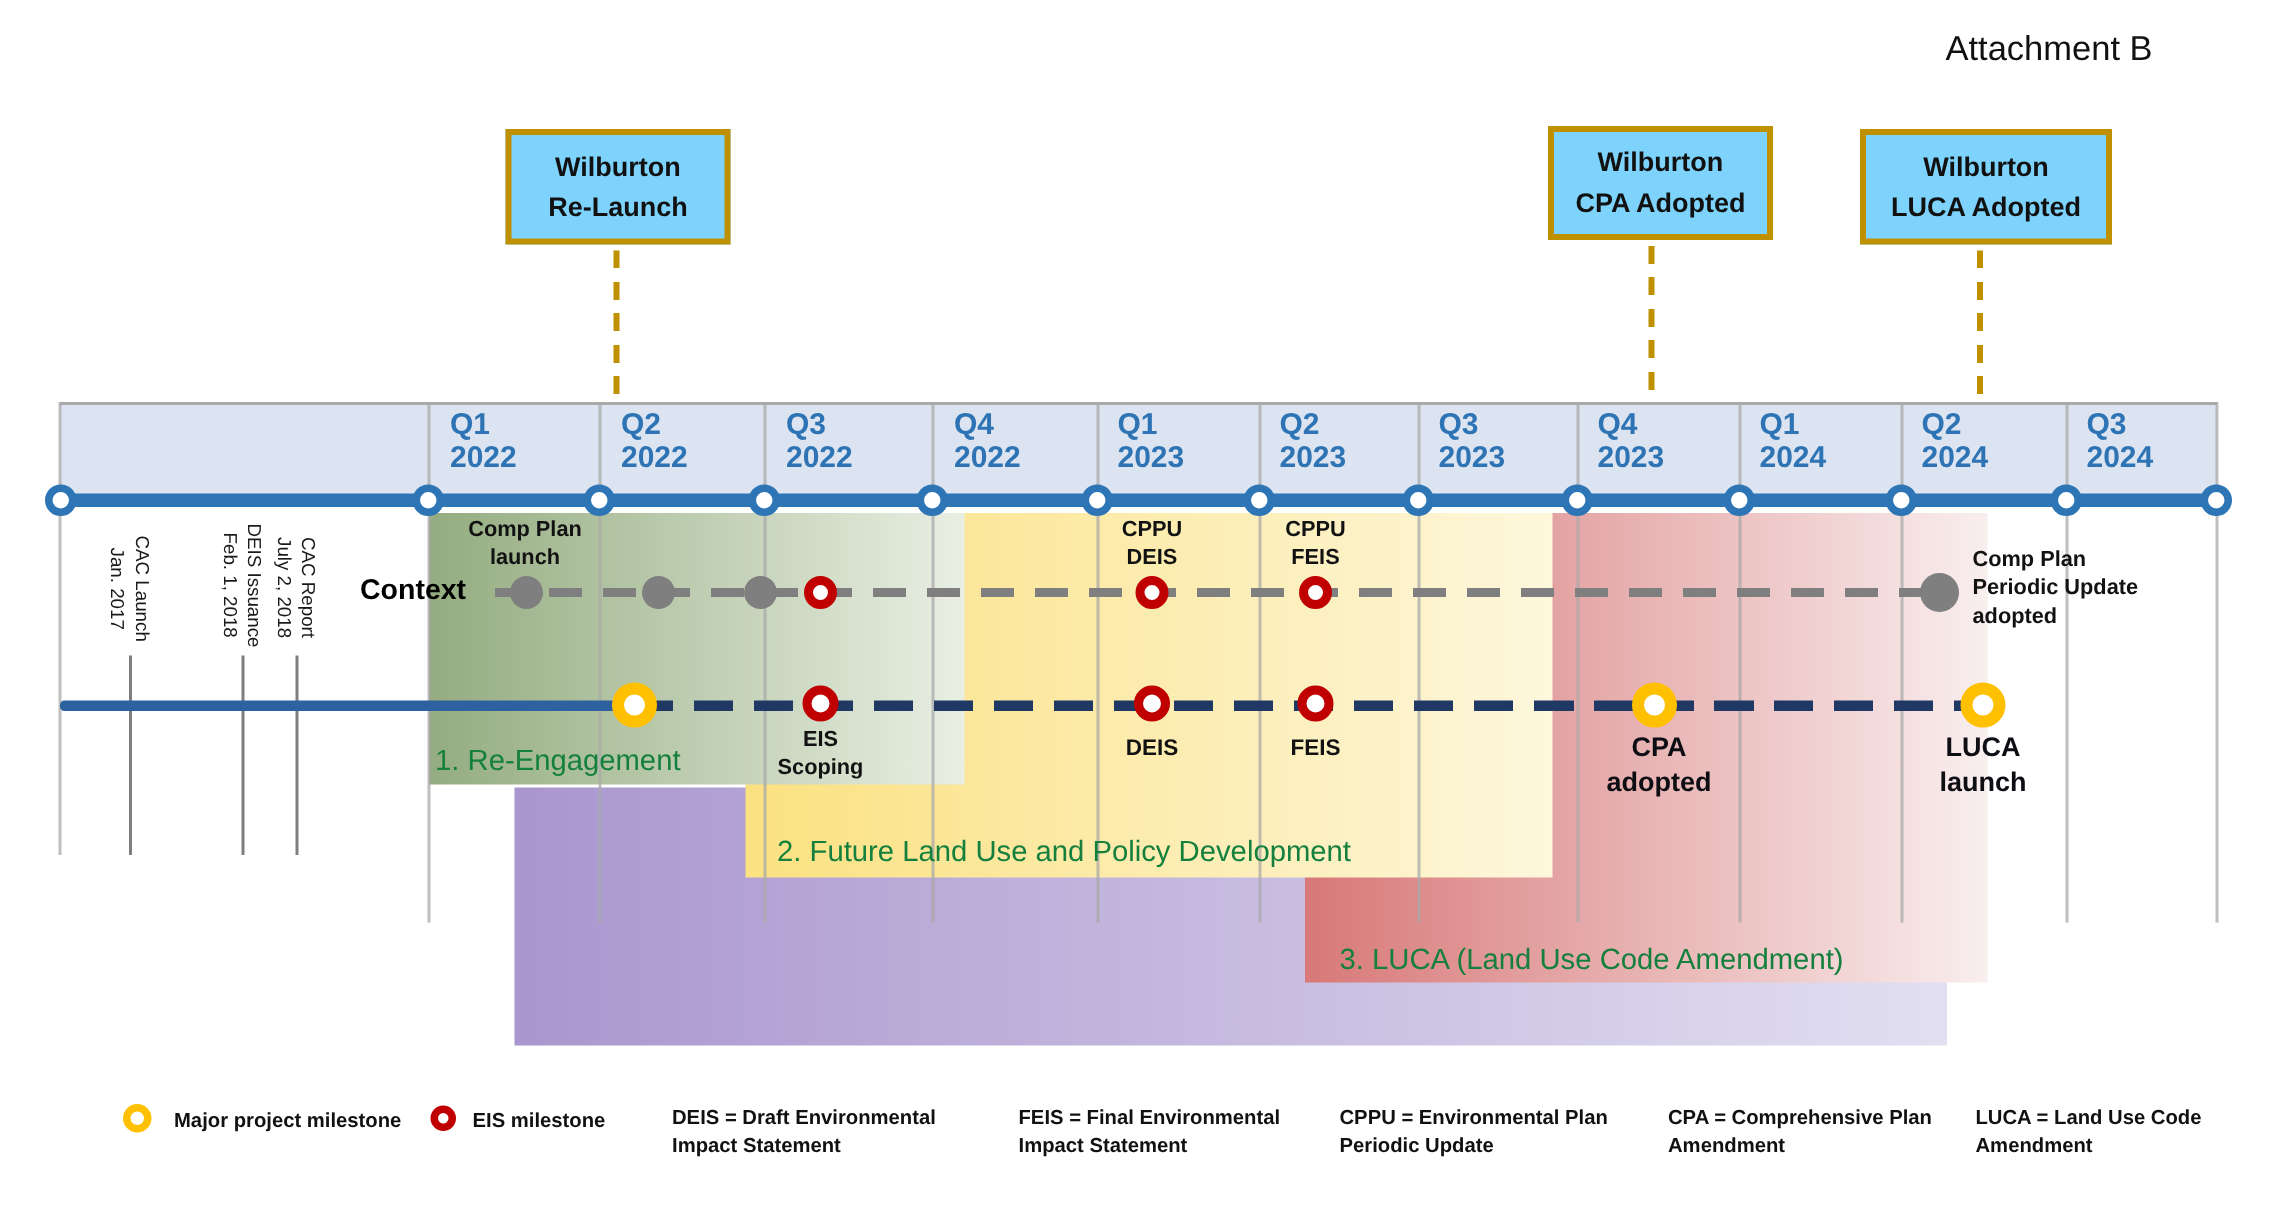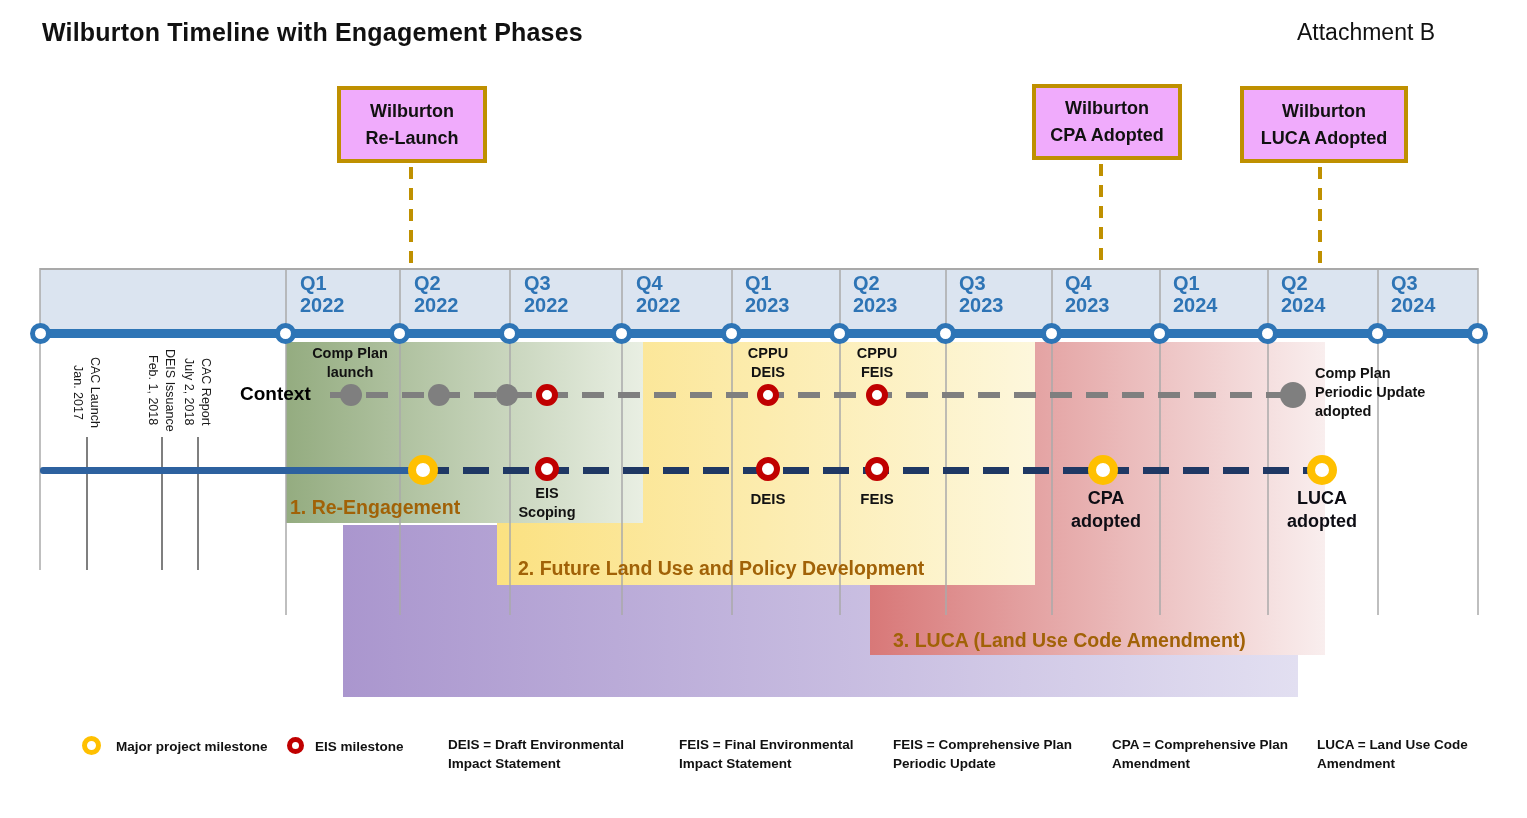--- a/index.html
+++ b/index.html
@@ -3,30 +3,30 @@
 <meta charset="utf-8">
 <style>
   html,body{margin:0;padding:0;background:#fff;}
   .canvas{position:relative;width:1527px;height:818px;background:#fff;overflow:hidden;
           font-family:"Liberation Sans",sans-serif;color:#111;}
   .abs{position:absolute;}
   .pre{white-space:pre-line;}
   .page-title{font-size:25px;font-weight:bold;letter-spacing:.2px;}
   .attachment{font-size:23px;}
   
-  .callout{border:4px solid #bf9000;background:#f0abfc;display:flex;align-items:center;justify-content:center;
+  .callout{border:4px solid #bf9000;background:#7dd3fc;display:flex;align-items:center;justify-content:center;
            text-align:center;font-weight:bold;font-size:18px;line-height:1.5;}
   .gold-dash{width:4px;background:repeating-linear-gradient(180deg,#bf9000 0 12px,transparent 12px 21px);}
   
   .band{position:absolute;}
   .band-green{background:linear-gradient(to right,#94ac80,#e9efe3);}
   .band-yellow{background:linear-gradient(to right,#fbe181,#fdf7dc);}
   .band-red{background:linear-gradient(to right,#d87878,#f9eeee);}
   .band-purple{background:linear-gradient(to right,#aa96ce,#e2dff1);}
-  .phase-label{font-weight:bold;font-size:19.5px;color:#a16207;white-space:nowrap;}
+  .phase-label{font-weight:normal;font-size:19.5px;color:#15803d;white-space:nowrap;}
   
   .vgrid{width:2px;background:#a9a9a9;opacity:.75;}
   .evline{width:2px;background:#7f7f7f;}
   
   .header-band{background:#dbe4f0;border-top:2px solid #a9a9a9;}
   .hcell{color:#2e74b5;font-weight:bold;font-size:20px;line-height:1.12;white-space:pre-line;}
   .blue-bar{height:9px;background:#2e75b6;border-radius:4px;}
   .tl-node{width:11px;height:11px;border:5px solid #2e75b6;background:#fff;border-radius:50%;}
   
   .vlabel{writing-mode:vertical-rl;text-align:center;font-size:12.5px;line-height:1.3;color:#1a1a1a;white-space:pre-line;}
@@ -43,21 +43,20 @@
   
   .lg-ring-y{width:9px;height:9px;border:5px solid #ffc000;background:#fff;border-radius:50%;}
   .lg-ring-r{width:7px;height:7px;border:5px solid #c00000;background:#fff;border-radius:50%;}
   .lg-text{font-weight:bold;font-size:13.5px;line-height:1.4;color:#111;white-space:pre-line;}
 </style>
 </head>
 <body>
 
 <div class="canvas">
 
-  <div class="abs page-title" style="left:42px;top:18px;">Wilburton Timeline with Engagement Phases</div>
   <div class="abs attachment" style="left:1297px;top:19px;">Attachment B</div>
 
   <div class="band band-purple" style="left:343px;top:525px;width:955px;height:172px;"></div>
   <div class="band band-red" style="left:870px;top:342px;width:455px;height:313px;"></div>
   <div class="band band-yellow" style="left:497px;top:342px;width:538px;height:243px;"></div>
   <div class="band band-green" style="left:286px;top:342px;width:357px;height:181px;"></div>
 
   <div class="abs header-band" style="left:40px;top:268px;width:1438px;height:64px;"></div>
 
   <div class="abs vgrid" style="left:39px;top:268px;height:302px;"></div>
@@ -161,34 +160,34 @@
   <div class="abs ring-yellow" style="left:1088px;top:455px;width:14px;height:14px;"></div>
   <div class="abs ring-yellow" style="left:1307px;top:455px;width:14px;height:14px;"></div>
 
   <div class="abs m-label" style="left:507px;top:484px;width:80px;">EIS
 Scoping</div>
   <div class="abs m-label" style="left:728px;top:489px;width:80px;font-size:15px;">DEIS</div>
   <div class="abs m-label" style="left:837px;top:489px;width:80px;font-size:15px;">FEIS</div>
   <div class="abs m-label-lg" style="left:1046px;top:487px;width:120px;">CPA
 adopted</div>
   <div class="abs m-label-lg" style="left:1262px;top:487px;width:120px;">LUCA
-adopted</div>
+launch</div>
 
   <div class="abs phase-label" style="left:290px;top:496px;">1. Re-Engagement</div>
   <div class="abs phase-label" style="left:518px;top:557px;">2. Future Land Use and Policy Development</div>
   <div class="abs phase-label" style="left:893px;top:629px;">3. LUCA (Land Use Code Amendment)</div>
 
   <div class="abs lg-ring-y" style="left:82px;top:736px;"></div>
   <div class="abs lg-text" style="left:116px;top:738px;">Major project milestone</div>
   <div class="abs lg-ring-r" style="left:287px;top:737px;"></div>
   <div class="abs lg-text" style="left:315px;top:738px;">EIS milestone</div>
   <div class="abs lg-text" style="left:424px;top:736px;margin-left:24px;">DEIS = Draft Environmental
 Impact Statement</div>
   <div class="abs lg-text" style="left:679px;top:736px;">FEIS = Final Environmental
 Impact Statement</div>
-  <div class="abs lg-text" style="left:893px;top:736px;">FEIS = Comprehensive Plan
+  <div class="abs lg-text" style="left:893px;top:736px;">CPPU = Environmental Plan
 Periodic Update</div>
   <div class="abs lg-text" style="left:1112px;top:736px;">CPA  = Comprehensive Plan
 Amendment</div>
   <div class="abs lg-text" style="left:1317px;top:736px;">LUCA = Land Use Code
 Amendment</div>
 
 </div>
 
 </body></html>

